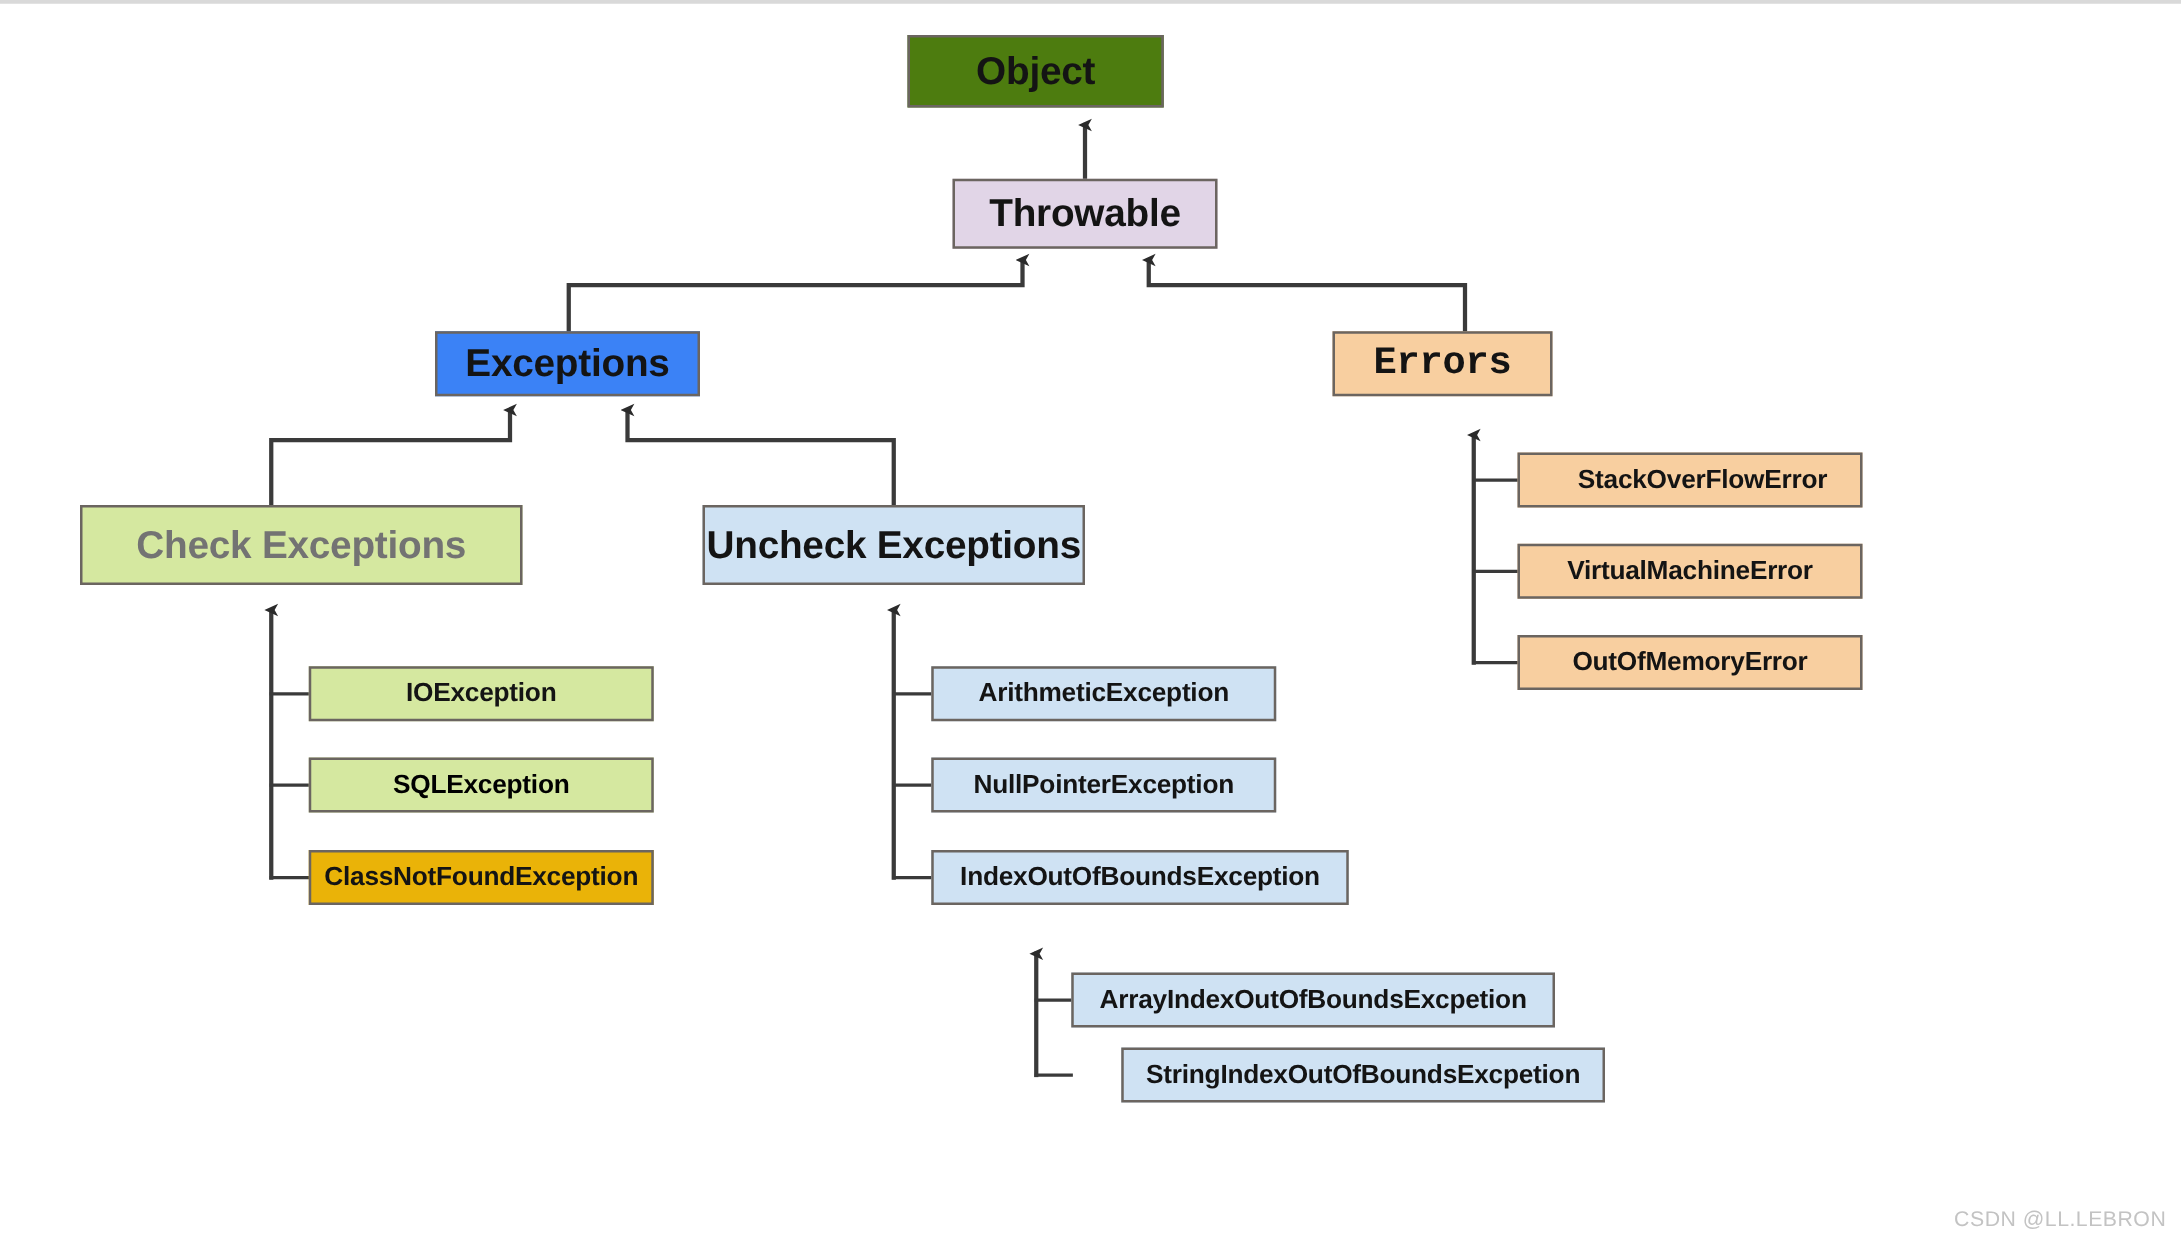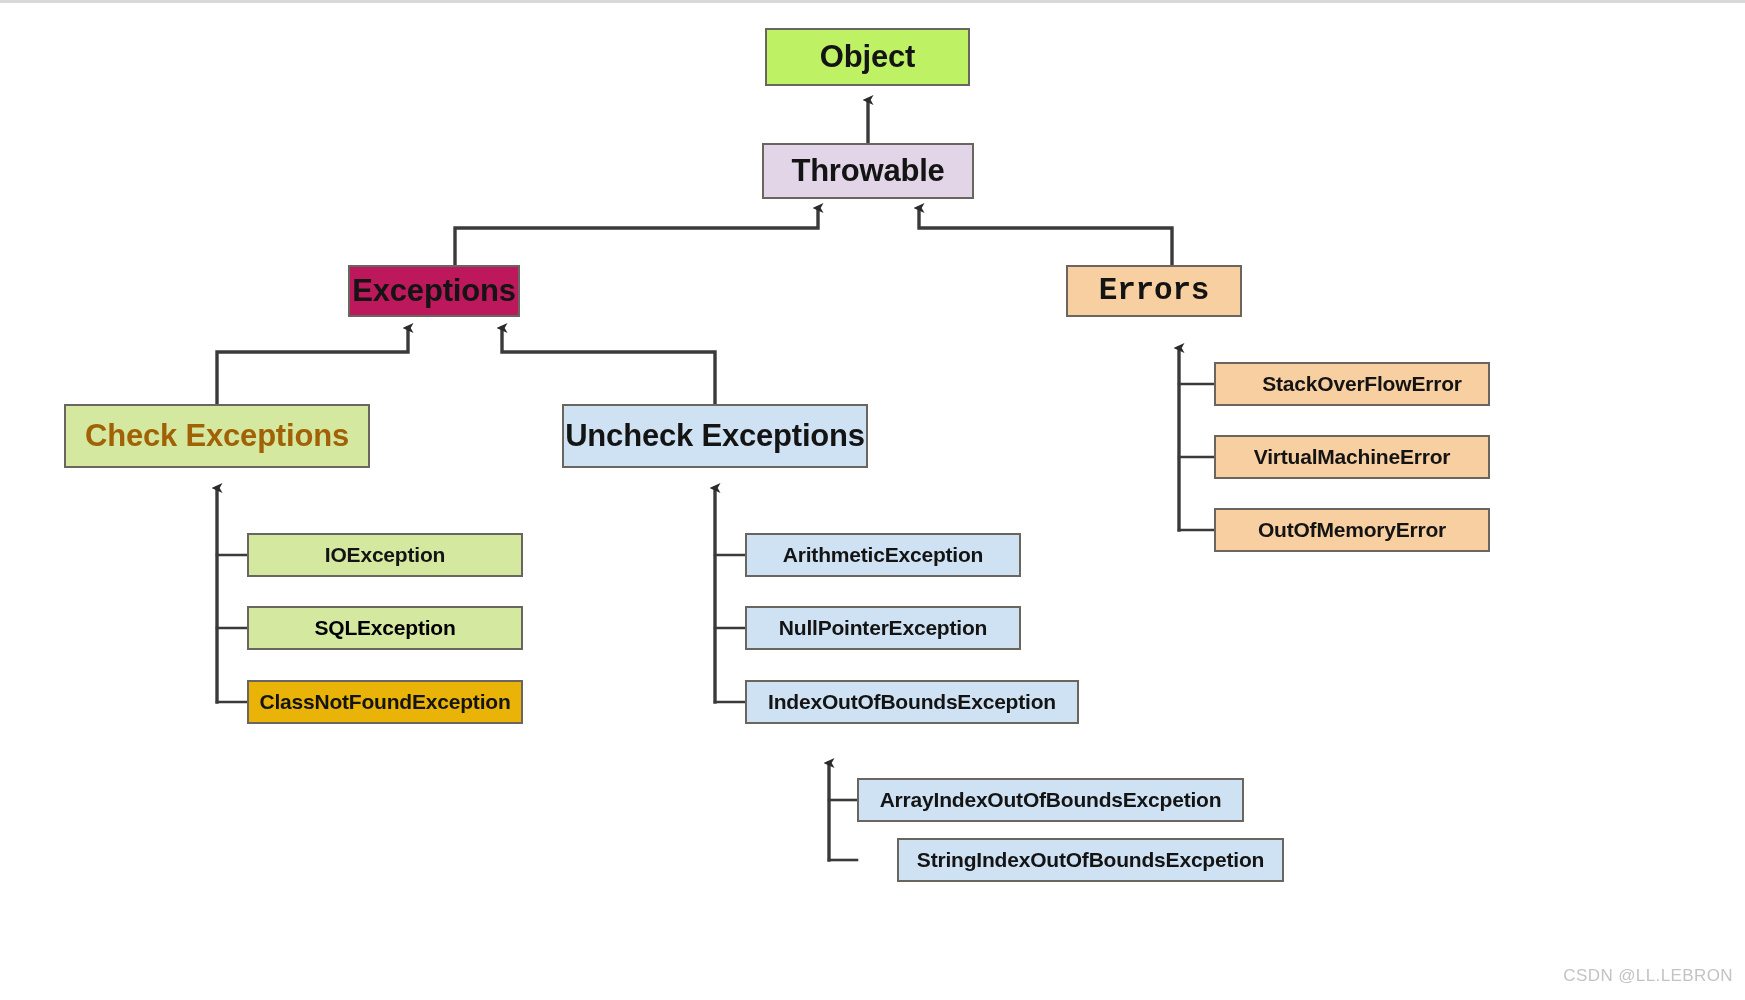--- a/index.html
+++ b/index.html
@@ -110,33 +110,33 @@
 
       <path d="M829,860 L829,763" marker-end="url(#arrow)"></path>
       <g stroke-width="2.6">
         <path d="M829,800 L857,800"></path>
         <path d="M829,860 L857,860"></path>
       </g>
     </g>
   </svg>
 
   <div id="nodes">
-      <div class="node big" style="left: 765px; top: 28px; width: 205px; height: 58px; background: #bef264; border-color: rgb(107, 101, 96); color: rgb(20, 20, 20);">
+      <div class="node big" style="left: 726px; top: 28px; width: 205px; height: 58px; background: #4d7c0f; border-color: rgb(107, 101, 96); color: rgb(20, 20, 20);">
         <span>Object</span>
       </div>
       <div class="node big" style="left: 762px; top: 143px; width: 212px; height: 56px; background: rgb(225, 213, 231); border-color: rgb(107, 101, 96); color: rgb(20, 20, 20); align-items: center;">
         <span>Throwable</span>
       </div>
-      <div class="node big" style="left: 348px; top: 265px; width: 172px; height: 52px; background: #be185d; border-color: rgb(107, 101, 96); color: rgb(20, 20, 20);">
+      <div class="node big" style="left: 348px; top: 265px; width: 212px; height: 52px; background: #3b82f6; border-color: rgb(107, 101, 96); color: rgb(20, 20, 20);">
         <span>Exceptions</span>
       </div>
       <div class="node big" style="left: 1066px; top: 265px; width: 176px; height: 52px; background: rgb(248, 207, 160); border-color: rgb(107, 101, 96); color: rgb(20, 20, 20); font-family: Liberation Mono, monospace;">
         <span>Errors</span>
       </div>
-      <div class="node big" style="left: 64px; top: 404px; width: 306px; height: 64px; background: rgb(213, 232, 160); border-color: rgb(107, 101, 96); color: #a16207;">
+      <div class="node big" style="left: 64px; top: 404px; width: 354px; height: 64px; background: rgb(213, 232, 160); border-color: rgb(107, 101, 96); color: #737373;">
         <span>Check Exceptions</span>
       </div>
       <div class="node big" style="left: 562px; top: 404px; width: 306px; height: 64px; background: rgb(207, 226, 243); border-color: rgb(107, 101, 96); color: rgb(20, 20, 20); text-align: center;">
         <span>Uncheck Exceptions</span>
       </div>
       <div class="node small" style="left: 1214px; top: 362px; width: 276px; height: 44px; background: rgb(248, 207, 160); border-color: rgb(107, 101, 96); color: rgb(20, 20, 20); padding-left: 20px;">
         <span>StackOverFlowError</span>
       </div>
       <div class="node small" style="left: 1214px; top: 435px; width: 276px; height: 44px; background: rgb(248, 207, 160); border-color: rgb(107, 101, 96); color: rgb(20, 20, 20);">
         <span>VirtualMachineError</span>

